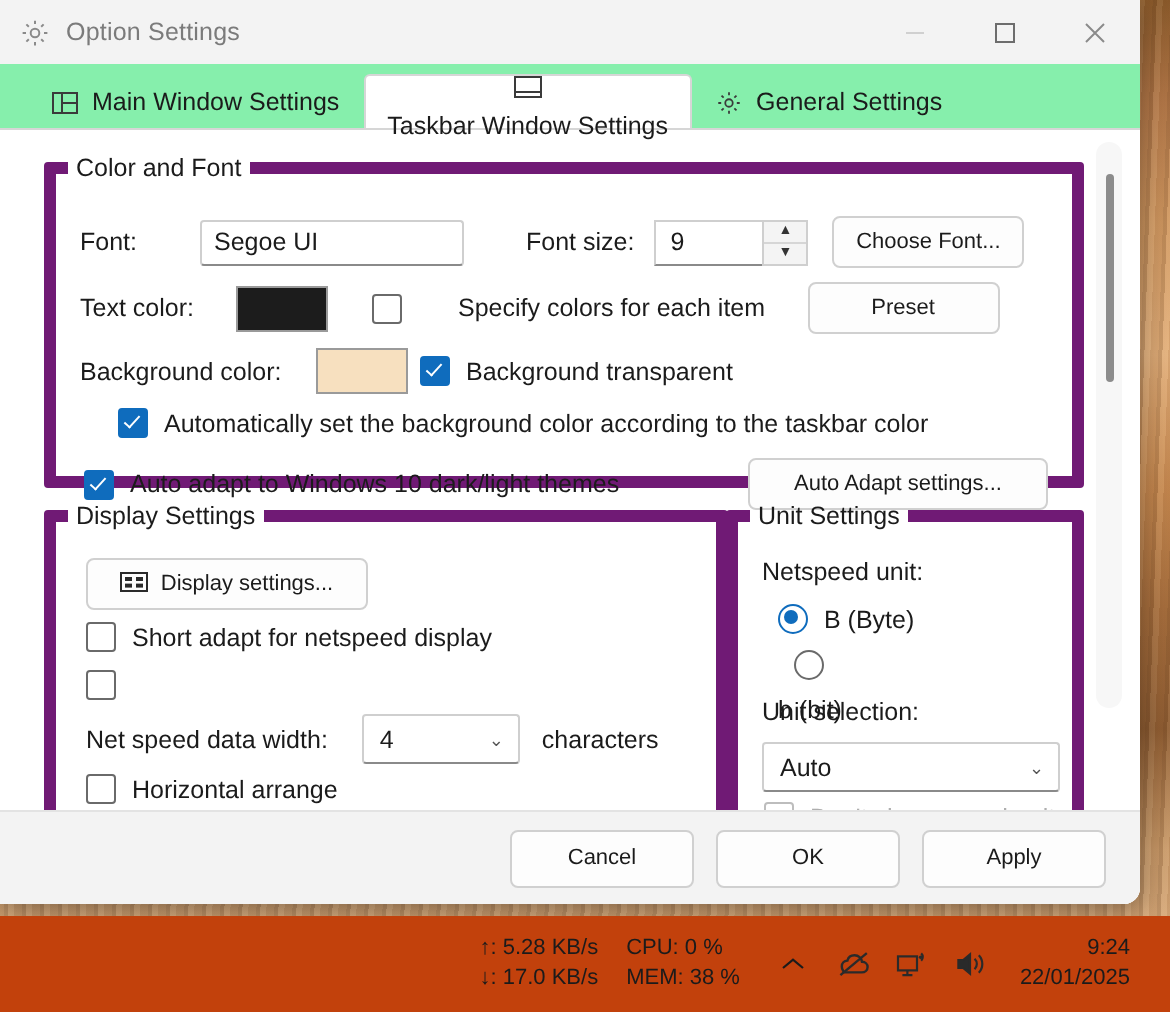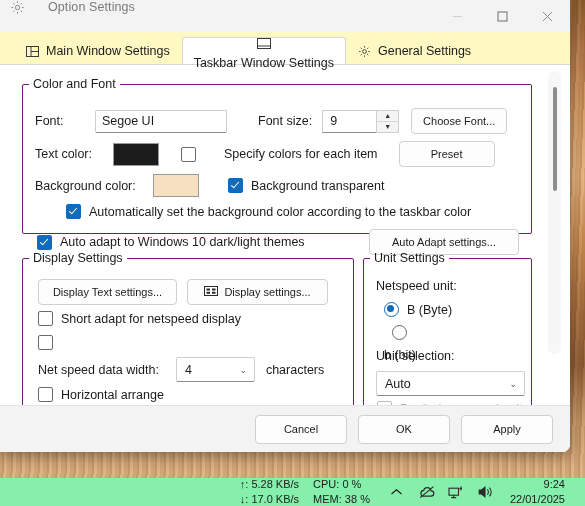--- a/index.html
+++ b/index.html
@@ -24,31 +24,31 @@
     position:absolute;left:0;top:0;width:570px;height:452px;
     background:#f3f3f3;
     border-bottom-right-radius:8px;
     box-shadow:0 4px 14px rgba(0,0,0,.35);
     overflow:hidden;
   }
   .titlebar{
     height:32px;position:relative;background:#f3f3f3;
   }
   .title-left{
-    position:absolute;left:10px;top:0;height:32px;display:flex;gap:23px;
+    position:absolute;left:10px;top:0;height:32px;display:flex;align-items:center;gap:8px;
   }
   .title-gear{width:15px;height:15px;display:block;}
   .title-text{font-size:12.5px;color:#7b7b7b;letter-spacing:.1px;}
   .caption-btns{position:absolute;right:0;top:0;height:32px;display:flex;}
   .cap{width:45px;height:32px;display:flex;align-items:center;justify-content:center;}
   .cap svg{display:block;}
   
   .tabstrip{
     height:32px;position:relative;display:flex;align-items:flex-end;
-    padding-left:14px;background:#fef9c3;
+    padding-left:14px;background:#86efac;
   }
   .tab{
     display:flex;align-items:center;gap:7px;
     height:26px;padding:0 11px;font-size:12.5px;color:#1b1b1b;
     border:1px solid transparent;border-bottom:none;
     border-radius:3px 3px 0 0;cursor:default;
   }
   .tab.active{
     background:#ffffff;border-color:#d6d6d6;position:relative;z-index:3;flex-direction:column;
   }
@@ -65,21 +65,21 @@
   .scrolltrack{
     position:absolute;right:9px;top:6px;width:13px;bottom:52px;
     background:#f7f7f7;border-radius:7px;
   }
   .scrollthumb{
     position:absolute;right:13px;top:22px;width:4px;height:104px;
     background:#8c8c8c;border-radius:2px;
   }
   fieldset.group{
     position:absolute;margin:0;
-    border:1px solid #701a75;border-radius:2px;
+    border:6px solid #701a75;border-radius:2px;
     padding:0;background:transparent;
   }
   fieldset.group > legend{
     font-size:12.5px;color:#1b1b1b;padding:0 4px;margin-left:6px;
   }
   #grp-color{left:22px;top:12px;width:508px;height:155px;}
   #grp-display{left:22px;top:186px;width:330px;height:162px;}
   #grp-unit{left:363px;top:186px;width:167px;height:162px;}
   .lbl{font-size:12.5px;color:#1b1b1b;white-space:nowrap;}
   .row{position:absolute;display:flex;align-items:center;}
@@ -133,22 +133,22 @@
   .combo .chev{font-size:9px;color:#555;}
   
   .footer{
     position:absolute;left:0;right:0;bottom:0;height:46px;background:#f3f3f3;
     border-top:1px solid #e3e3e3;display:flex;align-items:center;justify-content:flex-end;
     gap:11px;padding-right:17px;
   }
   .footer .btn{height:27px;width:90px;}
   
   #taskbar{
-    position:absolute;left:0;right:0;bottom:0;height:28px;
-    background:#86efac;
+    position:absolute;left:0;right:0;bottom:0;height:48px;
+    background:#c2410c;
     display:flex;align-items:center;justify-content:flex-end;
   }
   #tray{display:flex;align-items:center;gap:0;padding-right:8px;}
   .net{font-size:11px;color:#1b1b1b;line-height:15px;text-align:left;padding-right:14px;white-space:nowrap;}
   .cpu{font-size:11px;color:#1b1b1b;line-height:15px;text-align:left;padding-right:12px;white-space:nowrap;}
   .trayicon{width:30px;height:34px;display:flex;align-items:center;justify-content:center;}
   .clock{font-size:11px;color:#1b1b1b;line-height:15px;text-align:right;padding:0 12px 0 8px;white-space:nowrap;}
 </style>
 </head>
 <body>
@@ -246,45 +246,44 @@
           <span class="cbrow" style="margin-left:22px;gap:28px;">
             <span class="cb" id="cb-specify"></span>
             <span class="lbl">Specify colors for each item</span>
           </span>
           <span class="btn" style="width:94px;margin-left:21px;">Preset</span>
         </div>
 
         <div class="row" style="left:12px;top:83px;">
           <span class="lbl" style="width:118px;">Background color:</span>
           <span class="swatch" id="sw-bg" style="width: 44px; height: 21px; background: rgb(247, 224, 191);"></span>
-          <span class="cbrow" style="margin-left:29px;">
+          <span class="cbrow" style="margin-left:6px;">
             <span class="cb on"></span>
             <span class="lbl">Background transparent</span>
           </span>
         </div>
 
-        <div class="row cbrow" style="left:26px;top:113px;padding-left:17px;">
+        <div class="row cbrow" style="left:14px;top:113px;padding-left:17px;">
           <span class="cb on"></span>
           <span class="lbl">Automatically set the background color according to the taskbar color</span>
         </div>
 
         <div class="row" style="left:14px;top:138px;width:482px;justify-content:space-between;">
           <span class="cbrow">
             <span class="cb on"></span>
             <span class="lbl">Auto adapt to Windows 10 dark/light themes</span>
           </span>
           <span class="btn" style="width:148px;">Auto Adapt settings...</span>
         </div>
       </fieldset>
 
       <fieldset class="group" id="grp-display">
         <legend>Display Settings</legend>
 
         <div class="row" style="left:15px;top:14px;gap:10px;">
-          <span class="btn" style="width:137px;">Display Text settings...</span>
           <span class="btn" style="width:139px;">
             <span>
               <svg width="14" height="10" viewBox="0 0 14 10" fill="none" stroke="#2a2a2a" stroke-width="1">
                 <rect x="0.5" y="0.5" width="13" height="9"></rect>
                 <rect x="2.5" y="2.5" width="3.5" height="2" fill="#2a2a2a" stroke="none"></rect>
                 <rect x="8" y="2.5" width="3.5" height="2" fill="#2a2a2a" stroke="none"></rect>
                 <rect x="2.5" y="5.8" width="3.5" height="2" fill="#2a2a2a" stroke="none"></rect>
                 <rect x="8" y="5.8" width="3.5" height="2" fill="#2a2a2a" stroke="none"></rect>
               </svg>
             </span>

